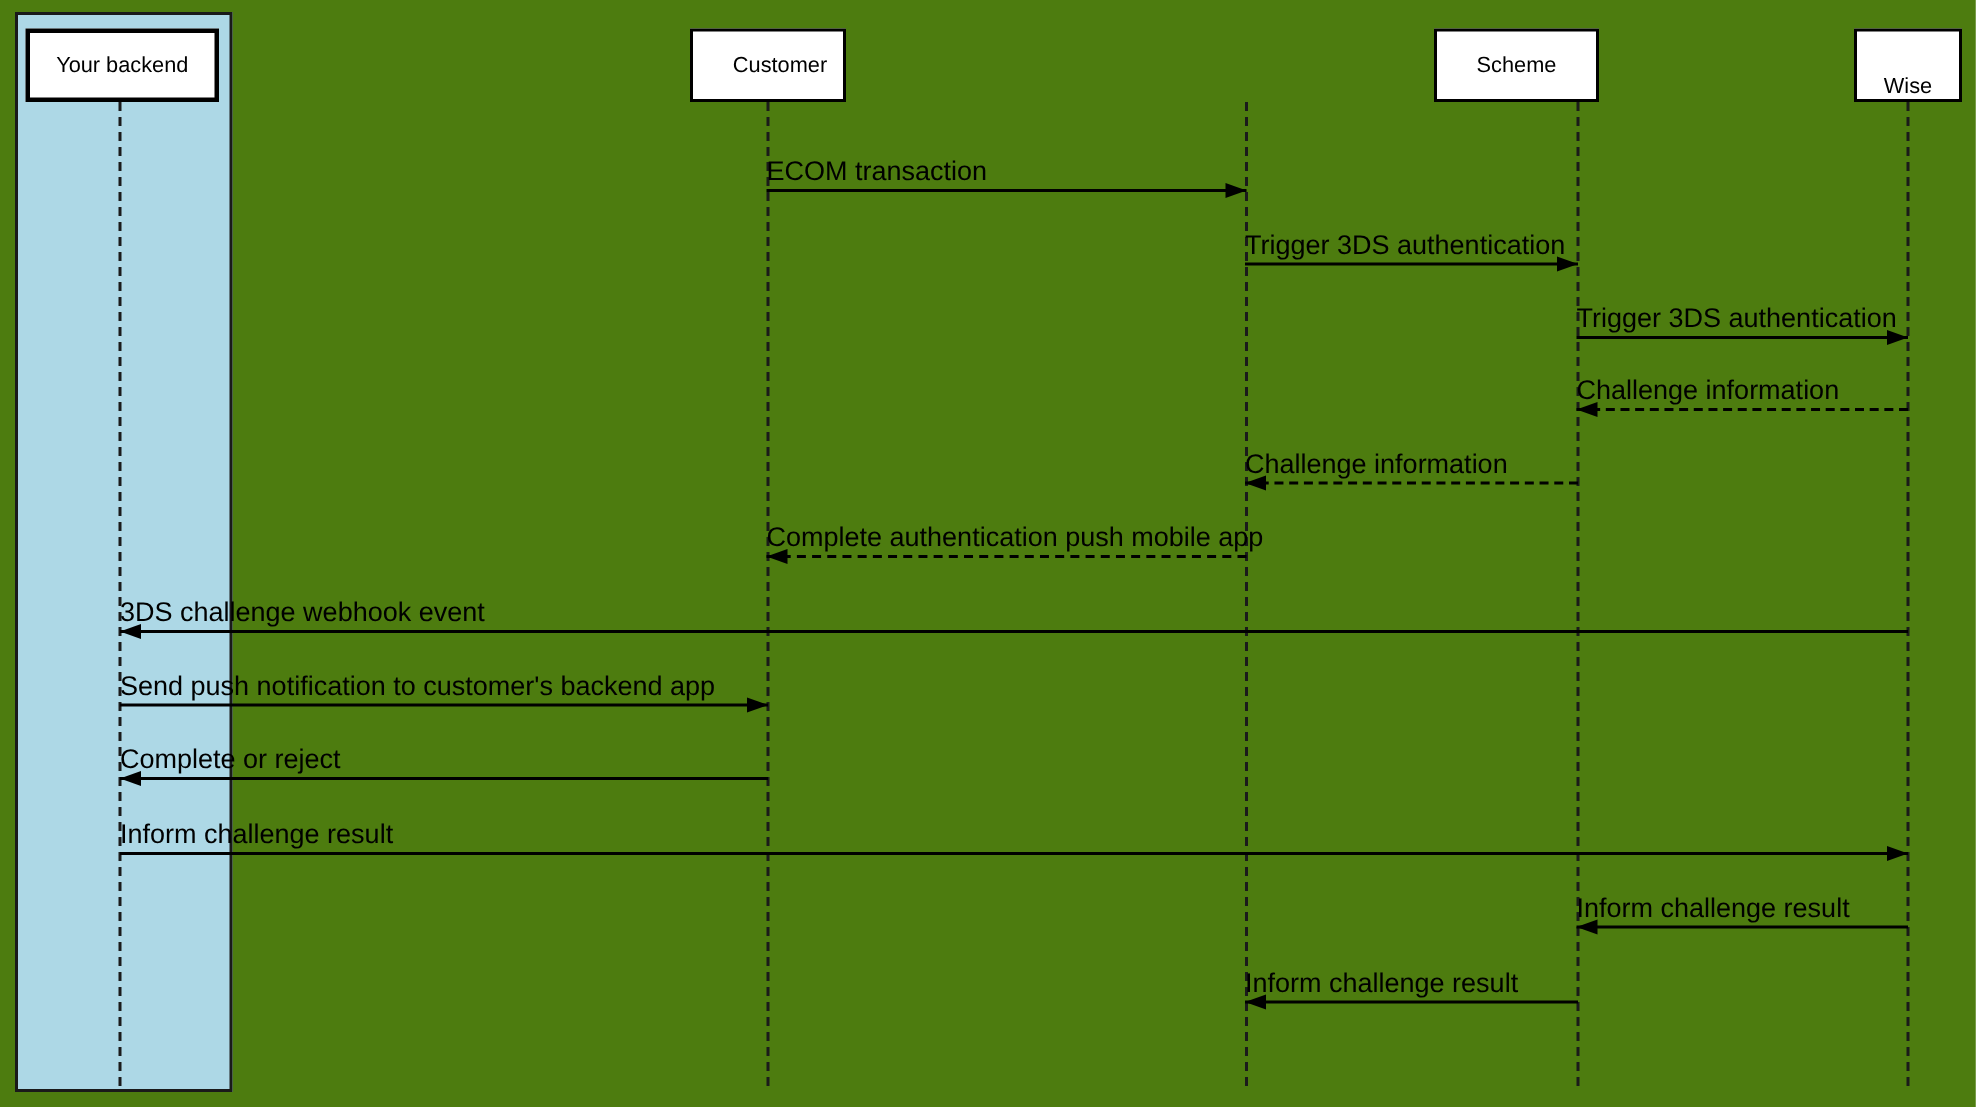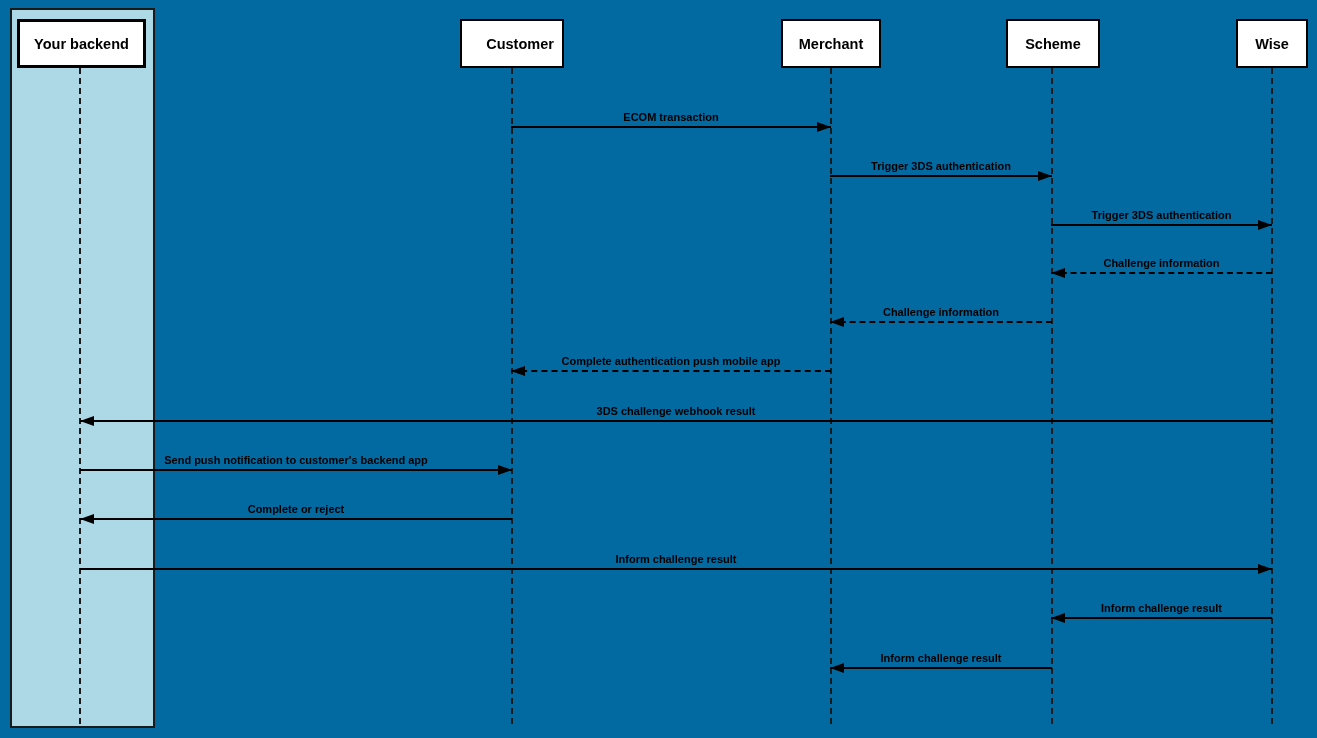--- a/index.html
+++ b/index.html
@@ -6,23 +6,22 @@
   * { margin: 0; padding: 0; box-sizing: border-box; }
   body {
     background: #ffffff;
     font-family: "Liberation Sans", sans-serif;
     color: #000;
   }
   #diagram {
     position: relative;
     width: 1317px;
     height: 738px;
-    background: #0369a1;
+    background: #4d7c0f;
     overflow: hidden;
-    font-weight: bold;
   }
   
   .group-box {
     position: absolute;
     left: 10px; top: 8px;
     width: 145px; height: 720px;
     background: var(--highlight);
     border: 2px solid #1a1a1a;
   }
   
@@ -35,22 +34,22 @@
     display: flex;
     align-items: center;
     justify-content: center;
     font-size: 14.5px;
     white-space: nowrap;
     z-index: 3;
   }
   .participant.backend { left: 17px;  width: 129px; border-width: 3px; }
   .participant.customer{ left: 460px; width: 104px; padding-left: 16px; }
   .participant.merchant{ left: 781px; width: 100px; }
-  .participant.scheme  { left: 1006px; width: 94px; }
-  .participant.wise    { left: 1236px; width: 72px; }
+  .participant.scheme  { left: 956px; width: 110px; }
+  .participant.wise    { left: 1236px; width: 72px; align-items: flex-end; }
   
   .lifeline {
     position: absolute;
     top: 68px;
     height: 656px;
     width: 0;
     border-left: 2px dashed #1b1b1b;
     z-index: 1;
   }
   .lifeline.x-backend { left: 79px; }
@@ -63,22 +62,22 @@
   .msg .line {
     position: absolute;
     left: 0; right: 0; top: -1px;
     border-top: 2px solid var(--line);
   }
   .msg.dashed .line { border-top-style: dashed; }
   .msg .label {
     position: absolute;
     left: 0; right: 0;
     bottom: 4px;
-    text-align: center;
-    font-size: 11px;
+    text-align: left;
+    font-size: 18px;
     white-space: nowrap;
     line-height: 1;
   }
   .arrowhead {
     position: absolute;
     top: -5.5px;
     width: 0; height: 0;
     border-top: 5px solid transparent;
     border-bottom: 5px solid transparent;
   }
@@ -96,23 +95,20 @@
   <div class="lifeline x-customer"></div>
   <div class="lifeline x-merchant"></div>
   <div class="lifeline x-scheme"></div>
   <div class="lifeline x-wise"></div>
 
   <div class="participant backend">
       <span>Your backend</span>
     </div>
   <div class="participant customer">
       <span>Customer</span>
-    </div>
-  <div class="participant merchant">
-      <span>Merchant</span>
     </div>
   <div class="participant scheme">
       <span>Scheme</span>
     </div>
   <div class="participant wise">
       <span>Wise</span>
     </div>
 
   <div class="msg solid dir-right" style="left:511px; top:127px; width:320px;">
     <span class="label">ECOM transaction</span>
@@ -144,21 +140,21 @@
     <span class="arrowhead"></span>
   </div>
 
   <div class="msg dashed dir-left" style="left:511px; top:371px; width:320px;">
     <span class="label">Complete authentication push mobile app</span>
     <span class="line"></span>
     <span class="arrowhead"></span>
   </div>
 
   <div class="msg solid dir-left" style="left:80px; top:421px; width:1192px;">
-    <span class="label">3DS challenge webhook result</span>
+    <span class="label">3DS challenge webhook event</span>
     <span class="line"></span>
     <span class="arrowhead"></span>
   </div>
 
   <div class="msg solid dir-right" style="left:80px; top:470px; width:432px;">
     <span class="label">Send push notification to customer's backend app</span>
     <span class="line"></span>
     <span class="arrowhead"></span>
   </div>
 

